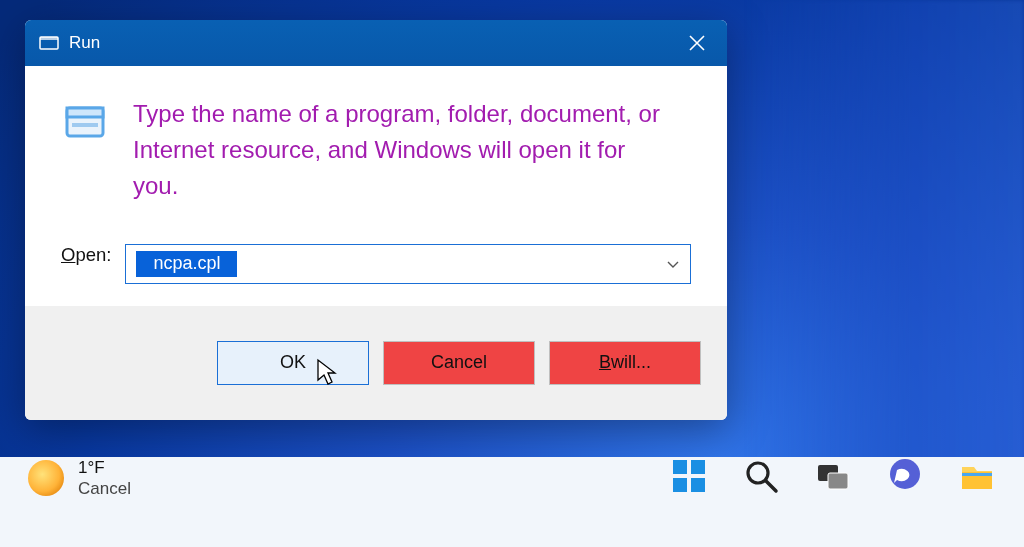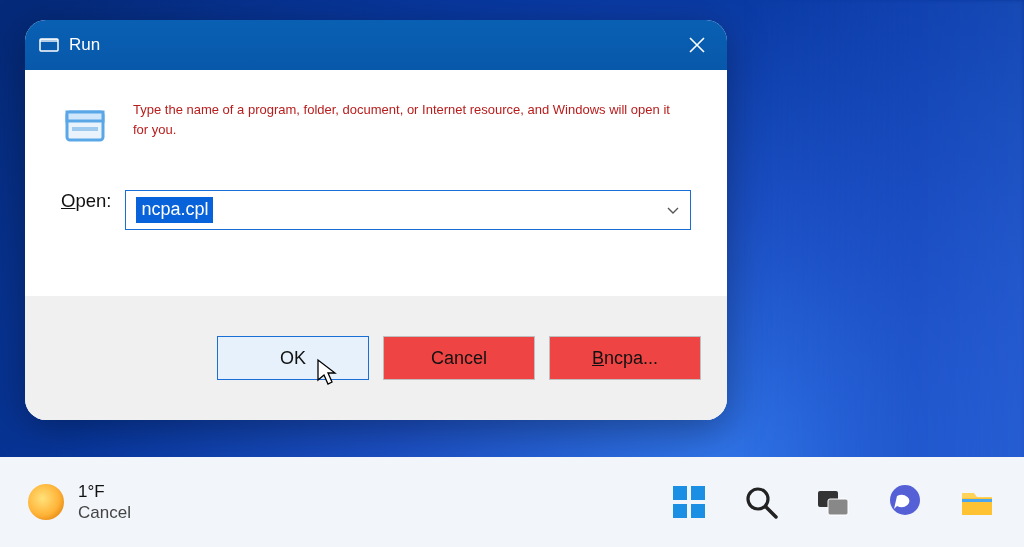--- a/index.html
+++ b/index.html
@@ -25,21 +25,21 @@
       filter: blur(2px);
     }
 
     .run-dialog {
       position: absolute;
       left: 25px;
       top: 20px;
       width: 702px;
       height: 400px;
       background: #fff;
-      border-radius: 21px;
+      border-radius: 6px;
       box-shadow: 0 10px 40px rgba(0,0,0,0.35);
       overflow: hidden;
       display: flex;
       flex-direction: column;
     }
     .titlebar {
       height: 50px;
       background: linear-gradient(#0960b3, #0858aa);
       display: flex;
       align-items: center;
@@ -51,40 +51,40 @@
     .titlebar .tb-close { margin-left: auto; width: 60px; height: 100%; display:flex; align-items:center; justify-content:center; cursor:pointer; }
     .titlebar .tb-close svg { width: 18px; height: 18px; }
 
     .dialog-body {
       flex: 1;
       padding: 30px 36px 22px 36px;
       background: #fff;
     }
     .instr-row { display:flex; align-items:flex-start; gap: 24px; margin-bottom: 40px; }
     .instr-icon { width: 48px; height: 48px; flex-shrink:0; margin-top: 2px; }
-    .instr-text { font-size: 13px; line-height: 1.5; color: #b91c1c; max-width: 540px; }
+    .instr-text { font-size: 24px; line-height: 1.5; color: #a21caf; max-width: 540px; }
 
     .open-row { display:flex; gap: 14px; }
     .open-label { font-size: 18.5px; color:#111; }
     .open-label .ul { text-decoration: underline; }
     .open-combo {
       flex: 1;
       display:flex;
       align-items:center;
       height: 40px;
       border: 1px solid #1a6fd6;
       background: #fff;
       padding: 0 10px;
       position: relative;
     }
     .open-combo .value {
       font-size: 18px;
       color: #fff;
       background:#0862d9;
-      padding: 1px 5px;
+      padding: 1px 17px;
       line-height: 1.3;
     }
     .open-combo .caret {
       margin-left:auto;
       width: 14px; height: 14px;
     }
 
     .button-area {
       height: 124px;
       background: #f0f0f0;
@@ -120,21 +120,21 @@
       height: 30px;
       pointer-events:none;
     }
 
     .taskbar {
       position:absolute;
       left:0; right:0; bottom:0;
       height: 90px;
       background: #f2f6fb;
       display:flex;
-      align-items:center;
+      align-items:flex-start;
       padding: 0 28px;
     }
     .weather { display:flex; align-items:center; gap: 14px; }
     .weather .sun { width: 36px; height: 36px; position:relative; }
     .weather .sun::after {
       content:'';
       position:absolute; inset:0;
       background: radial-gradient(circle at 40% 40%, #ffe27a 0%, #ffb338 55%, #e68a12 80%);
       border-radius:50%;
       filter: blur(0.4px);
@@ -192,21 +192,21 @@
 
   <div class="button-area">
     <div class="btn default">
         <span>OK</span>
       </div>
     <div class="btn">
         <span>Cancel</span>
       </div>
     <div class="btn">
         <span class="ul">B</span>
-        <span>ncpa...</span>
+        <span>will...</span>
       </div>
   </div>
 </div>
 
 <span class="cursor">
   <svg viewBox="0 0 24 30">
       <path d="M3 2 L3 22 L9 17 L13 26 L17 24 L13 15 L20 15 Z" fill="#fff" stroke="#000" stroke-width="1.3"></path>
     </svg>
 </span>
 

